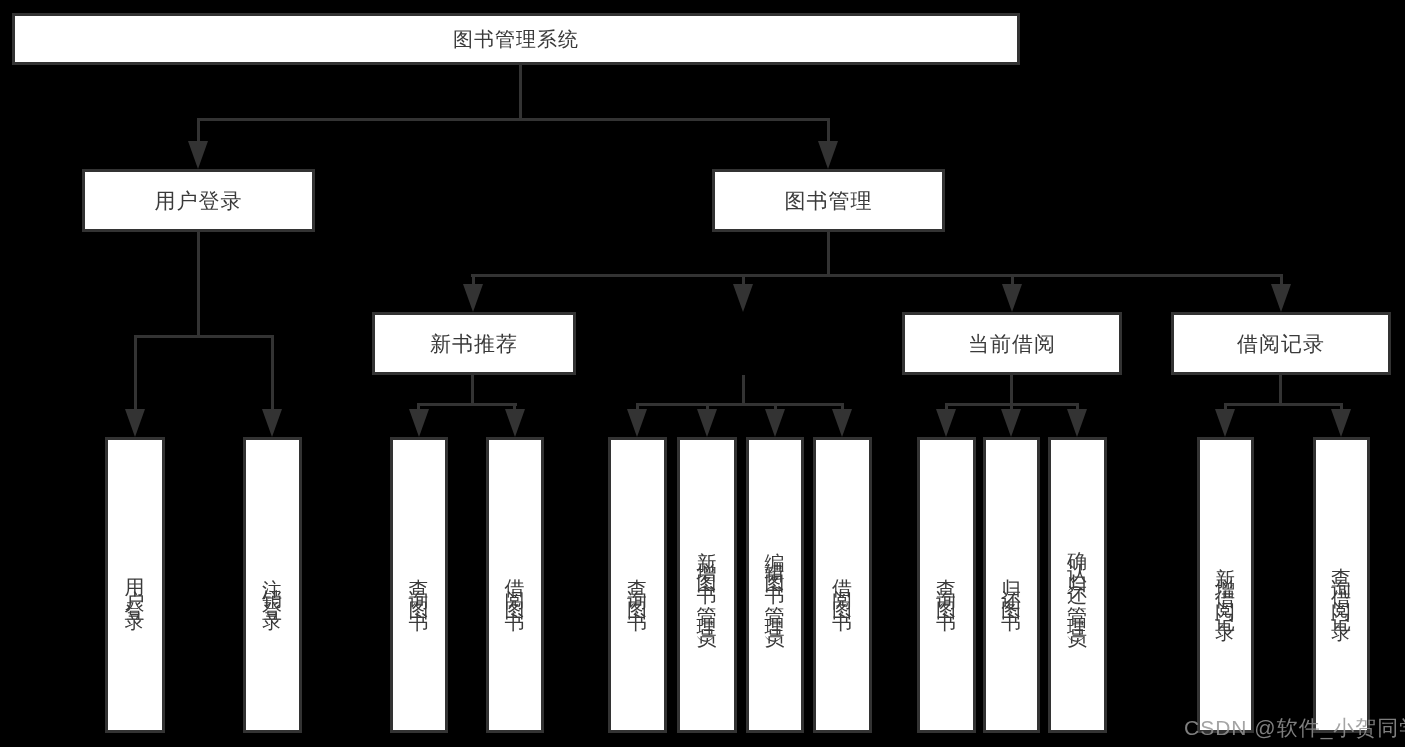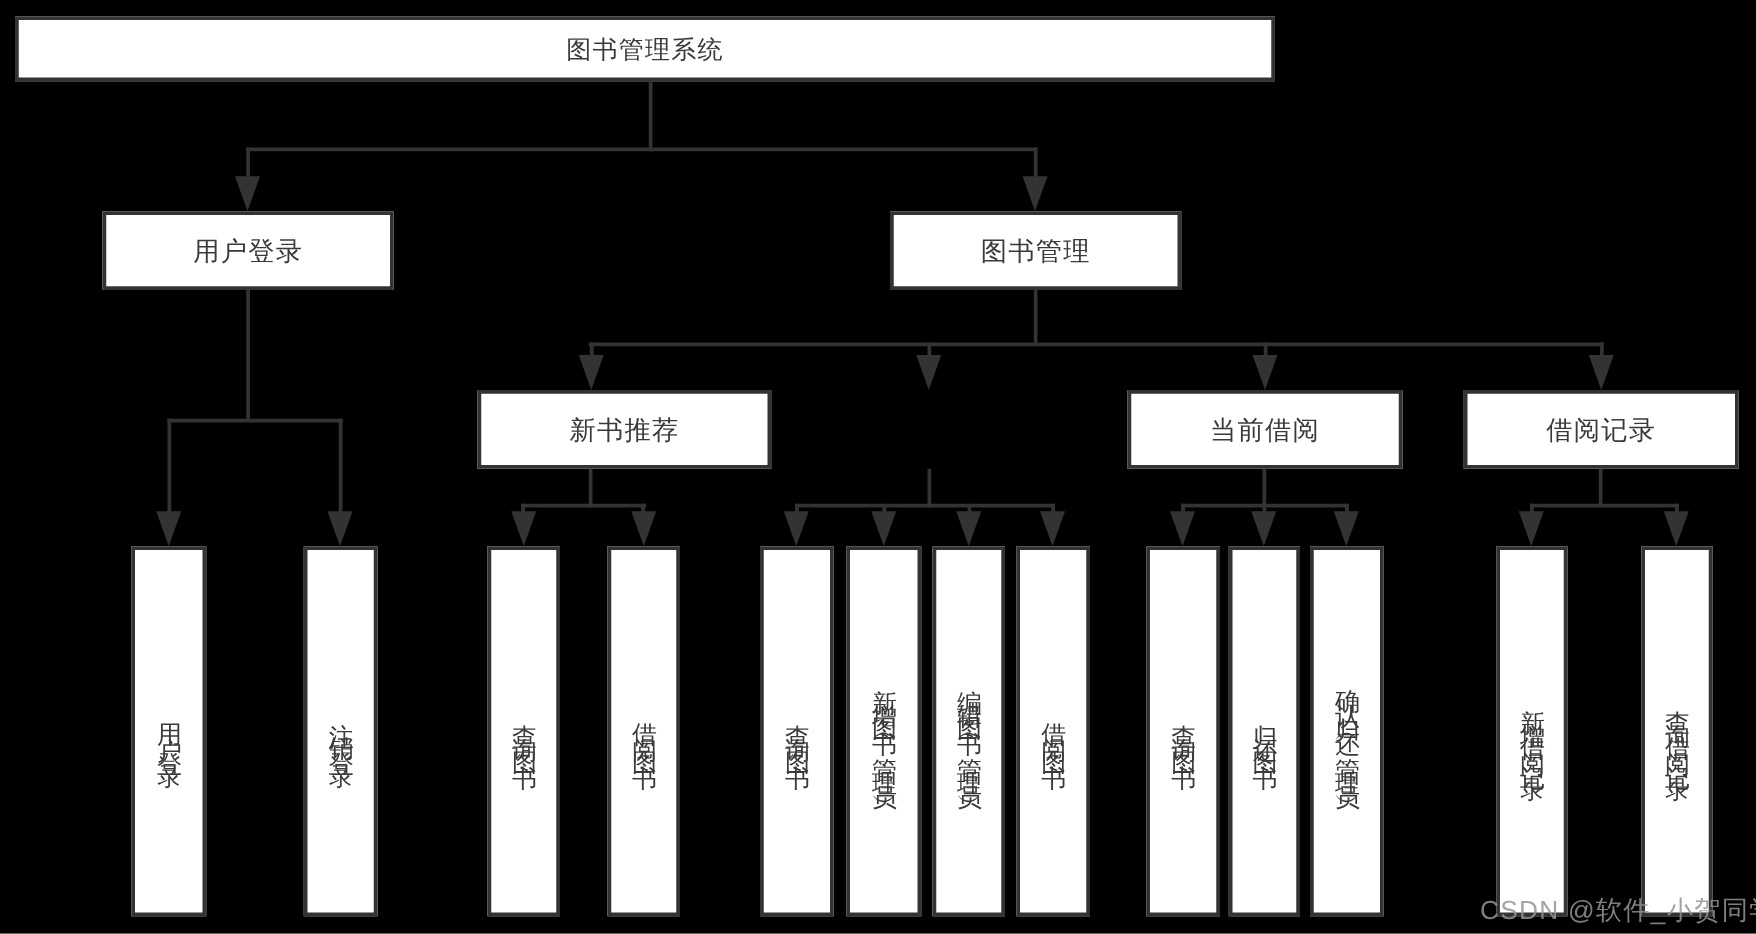--- a/index.html
+++ b/index.html
@@ -93,21 +93,21 @@
   <div class="line" style="left:471px; top:274px; width:812px; height:3px;"></div>
   <div class="line" style="left:472px; top:274px; width:3px; height:14px;"></div>
   <div class="line" style="left:742px; top:274px; width:3px; height:14px;"></div>
   <div class="line" style="left:1011px; top:274px; width:3px; height:14px;"></div>
   <div class="line" style="left:1280px; top:274px; width:3px; height:14px;"></div>
   <div class="arrow" style="left:463px; top:284px;"></div>
   <div class="arrow" style="left:733px; top:284px;"></div>
   <div class="arrow" style="left:1002px; top:284px;"></div>
   <div class="arrow" style="left:1271px; top:284px;"></div>
 
-  <div class="box hbox" style="left:382px; top:312px; width:235px; height:63px;">新书推荐</div>
+  <div class="box hbox" style="left:372px; top:312px; width:204px; height:63px;">新书推荐</div>
   <div class="box hbox" style="left:902px; top:312px; width:220px; height:63px;">当前借阅</div>
   <div class="box hbox" style="left:1171px; top:312px; width:220px; height:63px;">借阅记录</div>
 
   <div class="line" style="left:471px; top:375px; width:3px; height:31px;"></div>
   <div class="line" style="left:417px; top:403px; width:100px; height:3px;"></div>
   <div class="line" style="left:417px; top:403px; width:3px; height:9px;"></div>
   <div class="line" style="left:513px; top:403px; width:3px; height:9px;"></div>
   <div class="arrow" style="left:409px; top:409px;"></div>
   <div class="arrow" style="left:505px; top:409px;"></div>
 

